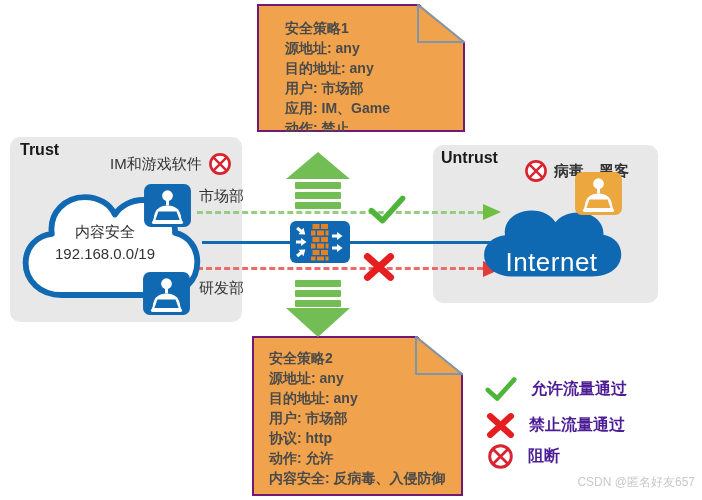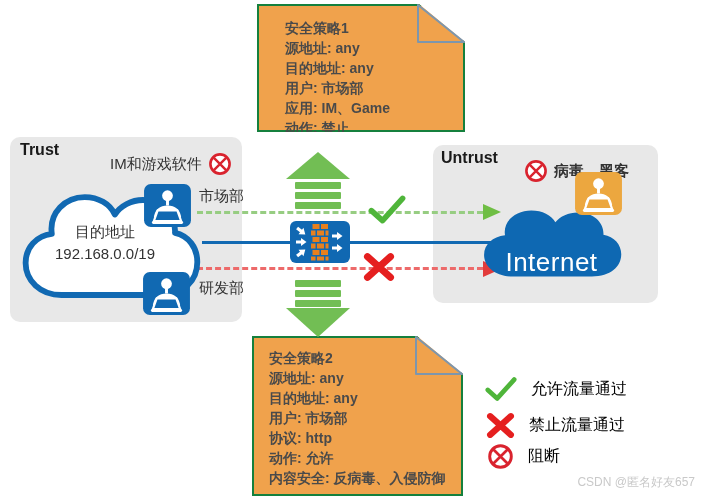--- a/index.html
+++ b/index.html
@@ -8,21 +8,21 @@
     font-family:"Liberation Sans",sans-serif;overflow:hidden;color:#333;
   }
   .abs{position:absolute;}
 
   
   .zone-panel{position:absolute;background:#E8E8E8;border-radius:10px;}
   .zone-label{position:absolute;font-size:16px;font-weight:bold;color:#1a1a1a;}
 
   
   .note{
-    position:absolute;background:#F0A24C;border:2px solid #15803d;
+    position:absolute;background:#F0A24C;border:2px solid #701a75;
     clip-path:polygon(0 0, calc(100% - 46px) 0, 100% 38px, 100% 100%, 0 100%);
     box-sizing:border-box;color:#4A4A4A;
   }
   .note-title,.note-line{font-size:14px;line-height:20px;font-weight:600;white-space:nowrap;}
   .note1-text{position:absolute;left:26px;top:12px;}
   .note2-text{position:absolute;left:15px;top:10px;}
 
   
   .dash-green{position:absolute;left:197px;top:211px;width:286px;height:0;border-top:3px dashed #97CD82;}
   .dash-red{position:absolute;left:197px;top:267px;width:286px;height:0;border-top:3px dashed #ED6A6A;}
@@ -39,21 +39,21 @@
   .blk-head-down{position:absolute;width:0;height:0;
     border-left:32px solid transparent;border-right:32px solid transparent;border-top:29px solid #72BE54;}
 
   
   .user-label{position:absolute;font-size:15px;color:#333;white-space:nowrap;}
   .cloud-text{position:absolute;text-align:center;font-size:15px;line-height:22px;color:#333;}
   .internet-text{position:absolute;text-align:center;font-size:26px;font-weight:normal;color:#fff;letter-spacing:0.5px;margin-top:19px;}
   .inline-row{position:absolute;display:flex;align-items:center;gap:6px;font-size:15px;color:#333;white-space:nowrap;margin-top:12px;}
 
   
-  .legend-row{position:absolute;display:flex;align-items:center;gap:14px;font-size:16px;color:#000000;}
+  .legend-row{position:absolute;display:flex;align-items:center;gap:14px;font-size:16px;color:#4c1d95;font-weight:bold;}
   .watermark{position:absolute;left:530px;top:474px;width:165px;text-align:right;
     font-size:12px;color:#C9C9C9;white-space:nowrap;}
 </style>
 </head>
 <body>
 
 <div id="canvas">
 
   <div class="zone-panel" style="left:10px;top:137px;width:232px;height:185px;"></div>
   <div class="zone-panel" style="left:433px;top:145px;width:225px;height:158px;"></div>
@@ -86,21 +86,21 @@
   <div class="solid-blue"></div>
   <div class="dash-red"></div>
   <div class="head-red"></div>
 
   <div class="abs" style="left:13px;top:184px;width:194px;height:127px;">
     <svg width="194" height="127" viewBox="0 0 200 130">
       <path d="M152 114 H50 C28 114 13 99 13 81 C13 65 24 53 40 51 C37 29 54 13 74 13 C88 13 100 20 105 31 C111 22 122 16 134 16 C154 16 168 31 167 50 C181 53 190 65 190 80 C190 99 176 114 152 114 Z" fill="#ffffff" stroke="#1169B2" stroke-width="6" stroke-linejoin="round"></path>
     </svg>
   </div>
   <div class="cloud-text" style="left:15px;top:221px;width:180px;">
-    <div>目的地址</div>
+    <div>内容安全</div>
     <div>192.168.0.0/19</div>
   </div>
 
   <div class="abs" style="left:474px;top:202px;width:155px;height:85px;">
     <svg width="155" height="85" viewBox="0 0 200 130" preserveAspectRatio="none">
       <path d="M152 114 H50 C28 114 13 99 13 81 C13 65 24 53 40 51 C37 29 54 13 74 13 C88 13 100 20 105 31 C111 22 122 16 134 16 C154 16 168 31 167 50 C181 53 190 65 190 80 C190 99 176 114 152 114 Z" fill="#0E68B2"></path>
     </svg>
   </div>
   <div class="internet-text" style="left:474px;top:228px;width:155px;">Internet</div>
 

